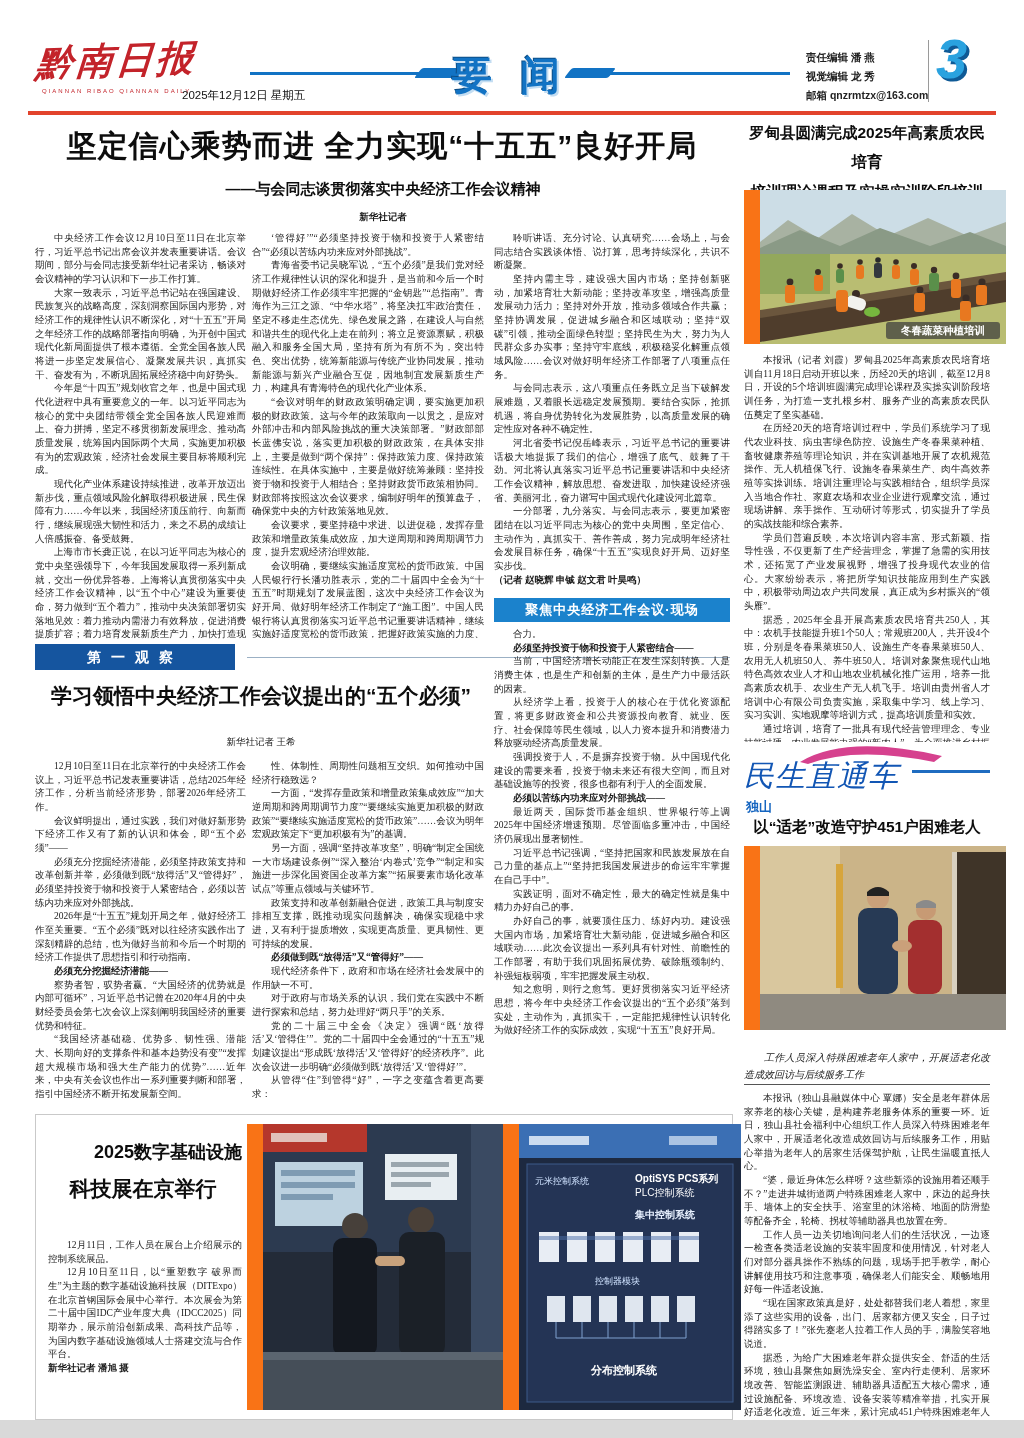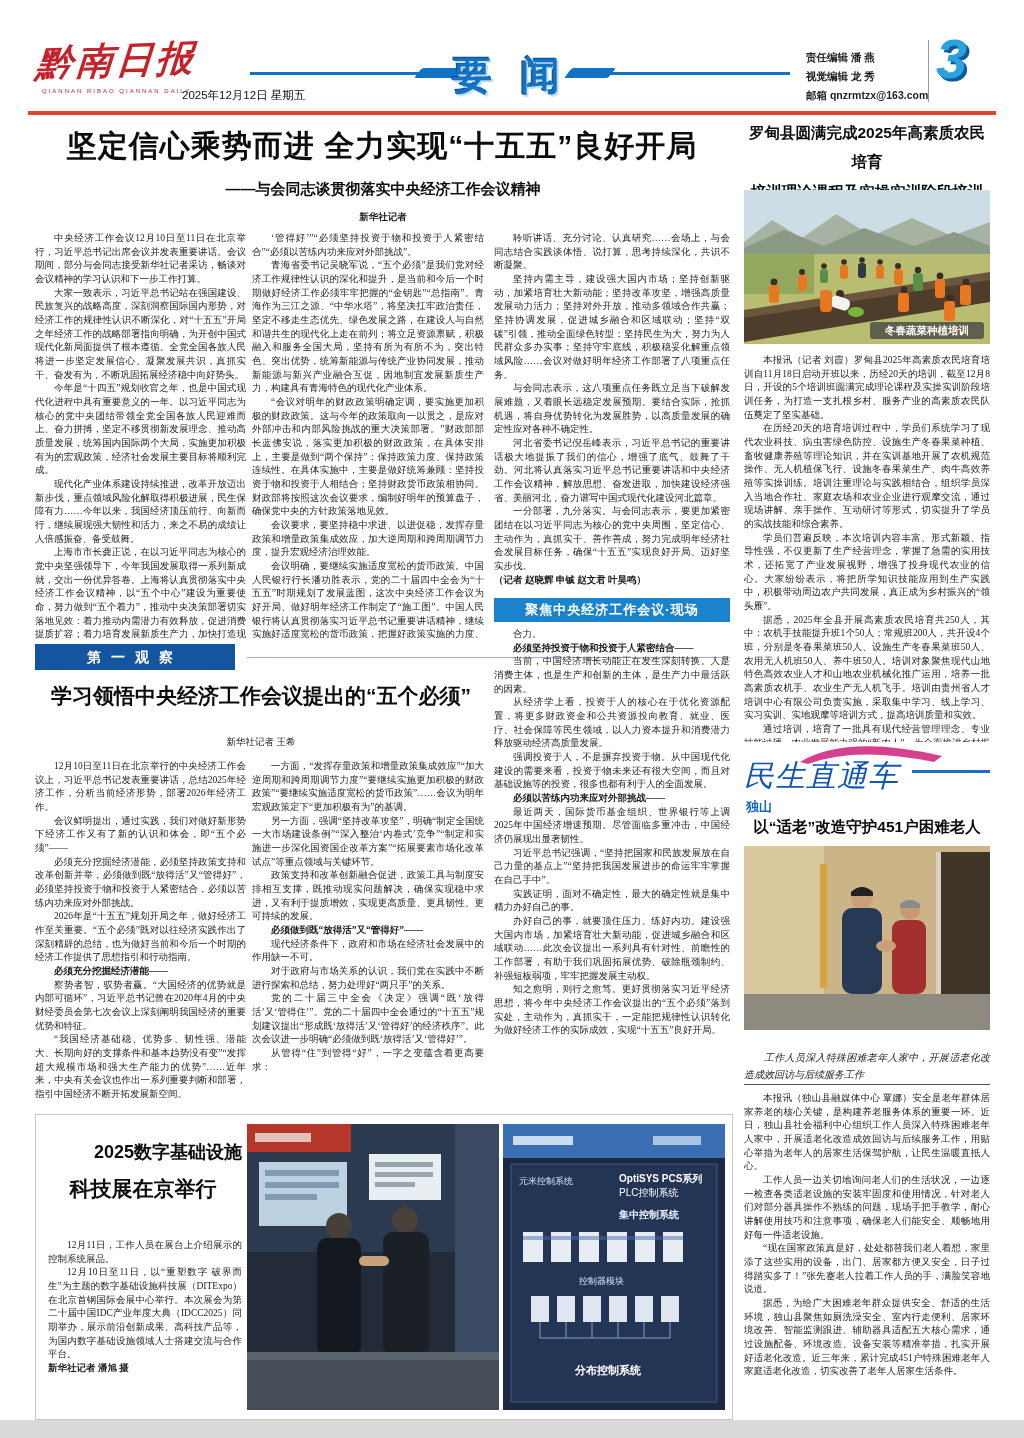--- a/index.html
+++ b/index.html
@@ -48,21 +48,21 @@
   .o-headline{left:35px;top:682px;width:452px;font-size:21px;white-space:nowrap;}
   .o-byline{left:35px;top:736px;width:452px;font-size:9.5px;font-weight:normal;text-align:center;}
   .oc1{left:35px;top:760px;width:211px;height:338px;}
   .oc2{left:252px;top:760px;width:232px;height:338px;}
   .oc3{left:494px;top:628px;width:236px;height:468px;}
   
   .expo{left:35px;top:1114px;width:696px;height:304px;border:1px solid #c9c9c9;background:#fff;}
   .e-h1{left:8px;top:24px;width:198px;font-size:18px;line-height:1.5;text-align:right;}
   .e-h2{left:8px;top:58px;width:198px;font-size:21px;line-height:1.5;}
   .e-body{left:12px;top:124px;width:194px;height:166px;}
-  .photo-frame{position:absolute;overflow:hidden;background:#f97316;}
+  .photo-frame{position:absolute;overflow:hidden;background:#f97316;padding-left:16px;}
   .ph1{left:211px;top:9px;width:252px;height:286px;}
   .ph2{left:467px;top:9px;width:222px;height:286px;}
   
   .f-headline{left:744px;top:118px;width:246px;font-size:15.5px;line-height:1.9;}
   .f-photo{left:744px;top:190px;width:246px;height:154px;}
   .f-body{left:744px;top:354px;width:246px;height:388px;}
   .ms-logo-wrap{left:744px;top:744px;width:246px;height:52px;}
   .ms-logo{position:absolute;left:0;top:12px;font-size:30px;font-weight:400;font-style:italic;
         color:#1256b4;letter-spacing:1px;}
   .ms-roof{position:absolute;left:52px;top:-2px;}
@@ -130,20 +130,21 @@
   <div class="tcol oc1">
       <p>12月10日至11日在北京举行的中央经济工作会议上，习近平总书记发表重要讲话，总结2025年经济工作，分析当前经济形势，部署2026年经济工作。</p>
       <p>会议鲜明提出，通过实践，我们对做好新形势下经济工作又有了新的认识和体会，即“五个必须”——</p>
       <p>必须充分挖掘经济潜能，必须坚持政策支持和改革创新并举，必须做到既“放得活”又“管得好”，必须坚持投资于物和投资于人紧密结合，必须以苦练内功来应对外部挑战。</p>
       <p>2026年是“十五五”规划开局之年，做好经济工作至关重要。“五个必须”既对以往经济实践作出了深刻精辟的总结，也为做好当前和今后一个时期的经济工作提供了思想指引和行动指南。</p>
       <p class="sub">必须充分挖掘经济潜能——</p>
       <p>察势者智，驭势者赢。“大国经济的优势就是内部可循环”，习近平总书记曾在2020年4月的中央财经委员会第七次会议上深刻阐明我国经济的重要优势和特征。</p>
       <p>“我国经济基础稳、优势多、韧性强、潜能大、长期向好的支撑条件和基本趋势没有变”“发挥超大规模市场和强大生产能力的优势”……近年来，中央有关会议也作出一系列重要判断和部署，指引中国经济不断开拓发展新空间。</p>
     </div>
   <div class="tcol oc2">
+      <p>性、体制性、周期性问题相互交织。如何推动中国经济行稳致远？</p>
       <p>一方面，“发挥存量政策和增量政策集成效应”“加大逆周期和跨周期调节力度”“要继续实施更加积极的财政政策”“要继续实施适度宽松的货币政策”……会议为明年宏观政策定下“更加积极有为”的基调。</p>
       <p>另一方面，强调“坚持改革攻坚”，明确“制定全国统一大市场建设条例”“深入整治‘内卷式’竞争”“制定和实施进一步深化国资国企改革方案”“拓展要素市场化改革试点”等重点领域与关键环节。</p>
       <p>政策支持和改革创新融合促进，政策工具与制度安排相互支撑，既推动现实问题解决，确保实现稳中求进，又有利于提质增效，实现更高质量、更具韧性、更可持续的发展。</p>
       <p class="sub">必须做到既“放得活”又“管得好”——</p>
       <p>现代经济条件下，政府和市场在经济社会发展中的作用缺一不可。</p>
       <p>对于政府与市场关系的认识，我们党在实践中不断进行探索和总结，努力处理好“两只手”的关系。</p>
       <p>党的二十届三中全会《决定》强调“既‘放得活’又‘管得住’”。党的二十届四中全会通过的“十五五”规划建议提出“形成既‘放得活’又‘管得好’的经济秩序”。此次会议进一步明确“必须做到既‘放得活’又‘管得好’”。</p>
       <p>从管得“住”到管得“好”，一字之变蕴含着更高要求：</p>
     </div>
   <div class="tcol oc3">
@@ -338,19 +339,20 @@
         <path d="M156 58 Q166 50 176 58 L176 62 L156 62 Z" fill="#8a8a8a"></path>
         <rect x="148" y="74" width="34" height="74" rx="9" fill="#a32f2f"></rect>
       </g>
       <ellipse cx="142" cy="100" rx="10" ry="6" fill="#caa07a"></ellipse>
     </svg>
   </div>
   <p class="abs ms-caption">工作人员深入特殊困难老年人家中，开展适老化改造成效回访与后续服务工作</p>
   <div class="abs ms-divider"></div>
   <div class="tcol ms-body">
       <p>本报讯（独山县融媒体中心 覃娜）安全是老年群体居家养老的核心关键，是构建养老服务体系的重要一环。近日，独山县社会福利中心组织工作人员深入特殊困难老年人家中，开展适老化改造成效回访与后续服务工作，用贴心举措为老年人的居家生活保驾护航，让民生温暖直抵人心。</p>
+      <p>“婆，最近身体怎么样呀？这些新添的设施用着还顺手不？”走进井城街道两户特殊困难老人家中，床边的起身扶手、墙体上的安全扶手、浴室里的沐浴椅、地面的防滑垫等配备齐全，轮椅、拐杖等辅助器具也放置在旁。</p>
       <p>工作人员一边关切地询问老人们的生活状况，一边逐一检查各类适老设施的安装牢固度和使用情况，针对老人们对部分器具操作不熟练的问题，现场手把手教学，耐心讲解使用技巧和注意事项，确保老人们能安全、顺畅地用好每一件适老设施。</p>
       <p>“现在国家政策真是好，处处都替我们老人着想，家里添了这些实用的设备，出门、居家都方便又安全，日子过得踏实多了！”张先蹇老人拉着工作人员的手，满脸笑容地说道。</p>
       <p>据悉，为给广大困难老年群众提供安全、舒适的生活环境，独山县聚焦如厕洗澡安全、室内行走便利、居家环境改善、智能监测跟进、辅助器具适配五大核心需求，通过设施配备、环境改造、设备安装等精准举措，扎实开展好适老化改造。近三年来，累计完成451户特殊困难老年人家庭适老化改造，切实改善了老年人居家生活条件。</p>
     </div>
 
   <div class="abs bottom-band"></div>
 </div>
 
 </body></html>

